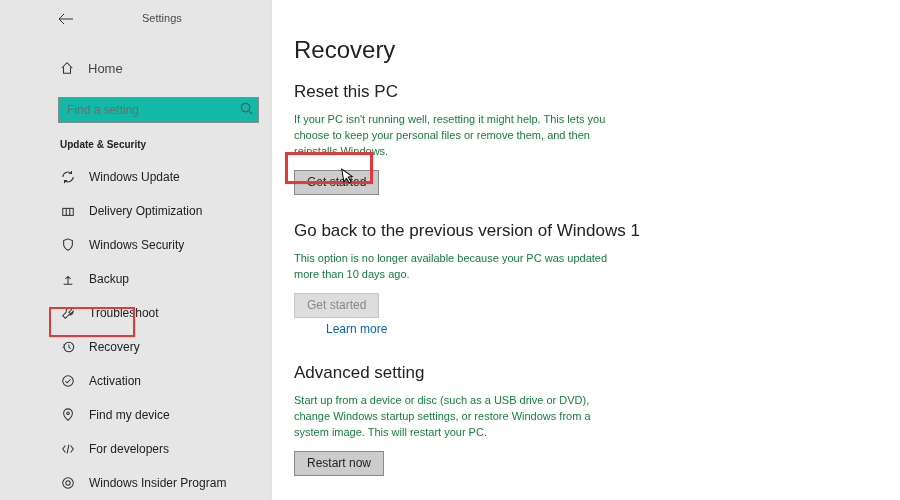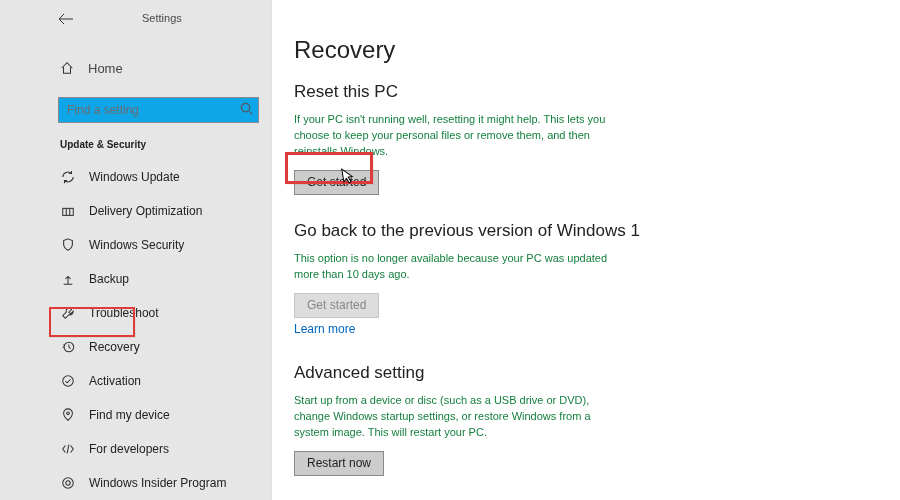--- a/index.html
+++ b/index.html
@@ -53,21 +53,21 @@
     color: #444;
   }
   .search-box {
     margin: 15px 12px 0 58px;
     position: relative;
   }
   .search-input {
     width: 100%;
     height: 26px;
     border: 1px solid #8a8a8a;
-    background: #0ea5e9;
+    background: #14b8a6;
     padding: 0 26px 0 8px;
     font-size: 12px;
     color: #444;
   }
   .search-input::placeholder { color: #6d6d6d; }
   .search-icon {
     position: absolute;
     right: 5px;
     top: 4px;
     color: #555;
@@ -154,20 +154,21 @@
     border-color: #c5c5c5;
     background: #ddd;
     cursor: default;
   }
   .link {
     color: #0067c0;
     font-size: 12px;
     cursor: pointer;
     display: inline-block;
     margin-top: 4px;
+    margin-left: 32px;
   }
   .cursor-pointer {
     position: absolute;
     font-size: 14px;
     color: #000;
     left: 342px;
     top: 167px;
     pointer-events: none;
     transform: rotate(-10deg);
     z-index: 10;

